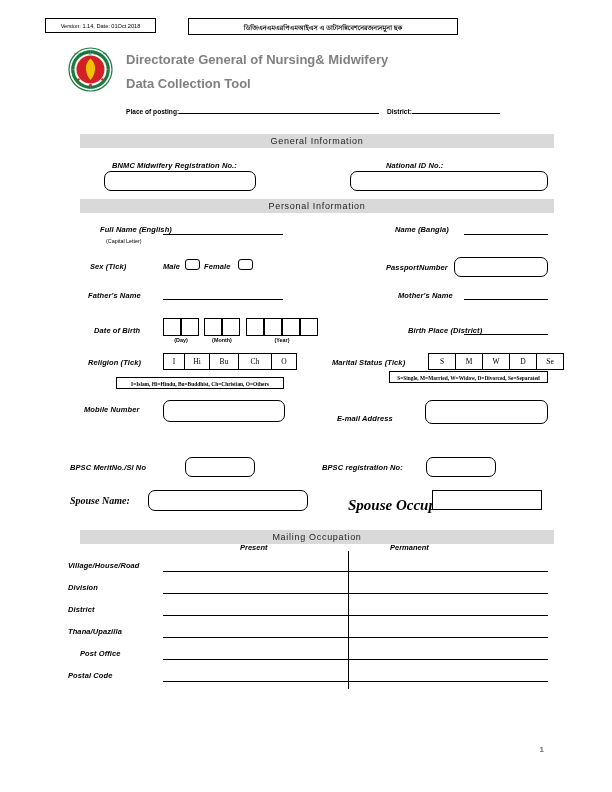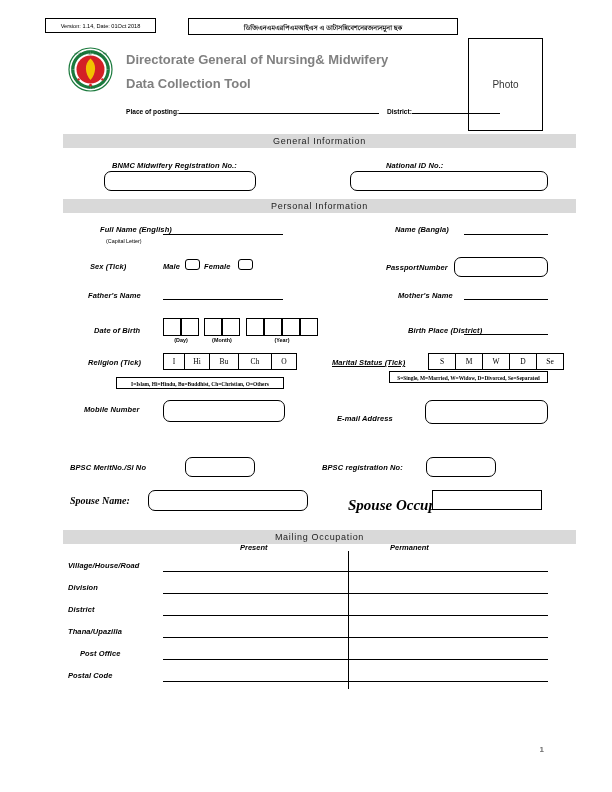--- a/index.html
+++ b/index.html
@@ -48,22 +48,22 @@
     background: #fff;
     box-sizing: border-box;
   }
   .sqbox {
     border: 1px solid #000;
     background: #fff;
     box-sizing: border-box;
   }
   .section-bar {
     position: absolute;
-    left: 63px;
-    width: 513px;
+    left: 80px;
+    width: 474px;
     height: 14px;
     background: #d9d9d9;
     color: #222;
     font-family: "Liberation Sans", sans-serif;
     font-size: 9px;
     letter-spacing: .7px;
     text-align: center;
     line-height: 14px;
   }
   
@@ -213,23 +213,20 @@
     color: #6e6e6e;
   }
 </style>
 </head>
 <body>
 
 <div class="page">
 
   <div class="version-box">Version: 1.14, Date: 01Oct 2018</div>
   <div class="bangla-box">ডিজিএনএমএরপিএমআইএস এ ডাটাসন্নিবেশনেরজন্যনমুনা ছক</div>
-  <div class="photo-box">
-    <span>Photo</span>
-  </div>
 
   <div class="logo">
     <svg width="45" height="45" viewBox="0 0 45 45">
       <circle cx="22.5" cy="22.5" r="21.5" fill="#ffffff" stroke="#1b7a3d" stroke-width="1.2"></circle>
       <circle cx="22.5" cy="22.5" r="18.5" fill="#ffffff" stroke="#1b7a3d" stroke-width="1"></circle>
       <path d="M22.5 3.2 A19.3 19.3 0 0 1 41.8 22.5 L38.6 22.5 A16.1 16.1 0 0 0 22.5 6.4 Z" fill="#1b7a3d"></path>
       <path d="M22.5 3.2 A19.3 19.3 0 0 0 3.2 22.5 L6.4 22.5 A16.1 16.1 0 0 1 22.5 6.4 Z" fill="#1b7a3d"></path>
       <path d="M3.2 22.5 A19.3 19.3 0 0 0 22.5 41.8 L22.5 38.6 A16.1 16.1 0 0 1 6.4 22.5 Z" fill="#1b7a3d"></path>
       <path d="M41.8 22.5 A19.3 19.3 0 0 1 22.5 41.8 L22.5 38.6 A16.1 16.1 0 0 0 38.6 22.5 Z" fill="#1b7a3d"></path>
       <circle cx="22.5" cy="22.5" r="14" fill="#d32026"></circle>
@@ -307,21 +304,21 @@
       <td style="width:18px;">I</td>
       <td style="width:22px;">Hi</td>
       <td style="width:26px;">Bu</td>
       <td style="width:30px;">Ch</td>
       <td style="width:22px;">O</td>
     </tr>
   </tbody>
     </table>
   <div class="legend-box" style="left:116px; top:377px; width:168px; height:12px; line-height:12px;">I=Islam, Hi=Hindu, Bu=Buddhist, Ch=Christian, O=Others</div>
 
-  <div class="label abs" style="left:332px; top:358px;text-decoration:underline;">Marital Status (Tick)</div>
+  <div class="label abs" style="left:332px; top:358px;">Marital Status (Tick)</div>
   <table class="tick-table" style="left:428px; top:353px;">
     <tbody>
         <tr>
       <td style="width:24px;">S</td>
       <td style="width:24px;">M</td>
       <td style="width:24px;">W</td>
       <td style="width:24px;">D</td>
       <td style="width:24px;">Se</td>
     </tr>
   </tbody>

